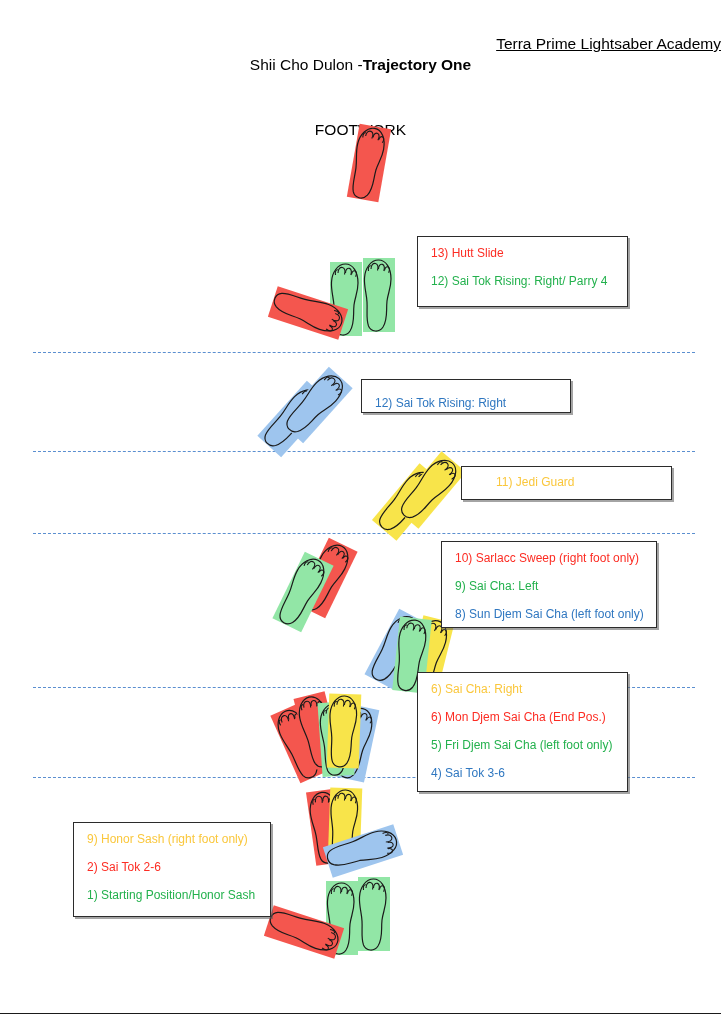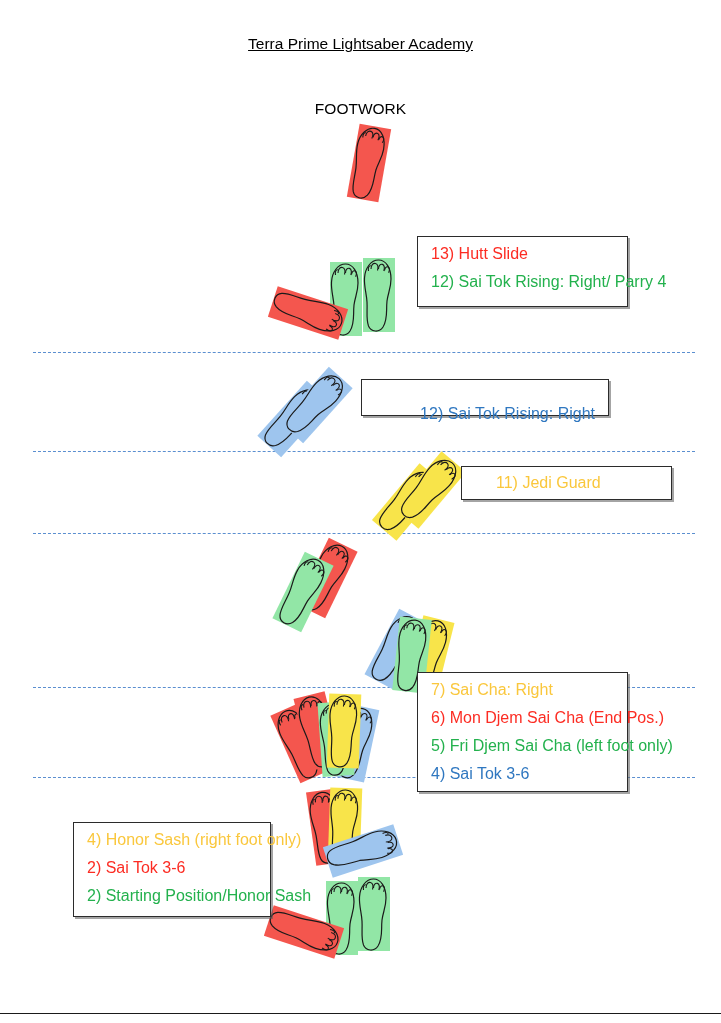--- a/index.html
+++ b/index.html
@@ -4,41 +4,41 @@
 <style>
   html,body{margin:0;padding:0;}
   body{
     width:721px;height:1023px;background:#ffffff;position:relative;
     font-family:"Liberation Sans", sans-serif;overflow:hidden;
   }
   .page{position:absolute;inset:0;}
 
   
   .titles{position:absolute;left:0;top:34px;width:721px;text-align:center;}
-  .title-1{font-size:15.5px;color:#000;text-decoration:underline;line-height:20px;}
+  .title-1{font-size:15.5px;color:#000;text-decoration:underline;line-height:20px;text-align:right;}
   .title-2{font-size:15.5px;color:#000;line-height:21px;}
   .title-2 b{font-weight:bold;}
   .title-3{font-size:15.5px;color:#000;line-height:21px;margin-top:44px;}
 
   
   .guide{
     position:absolute;left:33px;width:662px;height:0;
     border-top:1.6px dashed #5b8fd0;
   }
 
   
   .bottom-rule{position:absolute;left:0;top:1013px;width:721px;height:0;border-top:1px solid #1a1a1a;}
 
   
   .box{
     position:absolute;background:#fff;border:1.4px solid #2b2b2b;
     box-shadow:2px 2px 0 0 rgba(90,90,90,.55);
     box-sizing:border-box;padding:9px 13px;
   }
-  .box .line{font-size:16px;line-height:15px;white-space:nowrap;}
+  .box .line{font-size:12px;line-height:15px;white-space:nowrap;}
   .box .line + .line{margin-top:13px;}
   .c-red{color:#fc2c23;}
   .c-green{color:#23b14d;}
   .c-blue{color:#2f77c0;}
   .c-yellow{color:#fac73c;}
 
   
   .cluster{position:absolute;}
   .foot{position:absolute;width:32px;height:74px;}
   .foot .pad{
@@ -50,20 +50,21 @@
   .p-blue{background:#9ec5ee;}
   .p-yellow{background:#f8e44a;}
 </style>
 </head>
 <body>
 
 <div class="page">
 
   <div class="titles">
     <div class="title-1">Terra Prime Lightsaber Academy</div>
+    <div class="title-2"><span>Shii Cho Dulon -</span><b>Trajectory One</b></div>
     <div class="title-3">FOOTWORK</div>
   </div>
 
   <div class="guide" style="top:352px"></div>
   <div class="guide" style="top:451px"></div>
   <div class="guide" style="top:533px"></div>
   <div class="guide" style="top:687px"></div>
   <div class="guide" style="top:777px"></div>
 
   <div class="cluster" style="left:345px;top:126px;">
@@ -331,36 +332,41 @@
         <path d="M7.5 14 C6.8 10.5 8 8.5 9.8 8.8" fill="none" stroke="#1a1a1a" stroke-width="1.1"></path>
       </svg>
     </div>
   </div>
 
   <div class="box" style="left:417px;top:236px;width:211px;height:71px;">
     <div class="line c-red">13) Hutt Slide</div>
     <div class="line c-green">12) Sai Tok Rising: Right/ Parry 4</div>
   </div>
 
-  <div class="box" style="left:361px;top:379px;width:248px;height:34px;padding-top:26px;text-align:right;">
+  <div class="box" style="left:361px;top:379px;width:210px;height:34px;padding-top:16px;">
     <div class="line c-blue">12) Sai Tok Rising: Right</div>
   </div>
 
   <div class="box" style="left:461px;top:466px;width:211px;height:34px;padding-top:8px;padding-left:34px;">
     <div class="line c-yellow">11) Jedi Guard</div>
   </div>
 
+  <div class="box" style="left:441px;top:541px;width:216px;height:87px;">
+    <div class="line c-red">10) Sarlacc Sweep (right foot only)</div>
+    <div class="line c-green">9) Sai Cha: Left</div>
+    <div class="line c-blue">8) Sun Djem Sai Cha (left foot only)</div>
+  </div>
 
   <div class="box" style="left:417px;top:672px;width:211px;height:120px;">
-    <div class="line c-yellow">7) Sai Cha: Right</div>
+    <div class="line c-yellow">6) Sai Cha: Right</div>
     <div class="line c-red">6) Mon Djem Sai Cha (End Pos.)</div>
     <div class="line c-green">5) Fri Djem Sai Cha (left foot only)</div>
     <div class="line c-blue">4) Sai Tok 3-6</div>
   </div>
 
   <div class="box" style="left:73px;top:822px;width:198px;height:95px;">
-    <div class="line c-yellow">4) Honor Sash (right foot only)</div>
-    <div class="line c-red">2) Sai Tok 3-6</div>
-    <div class="line c-green">2) Starting Position/Honor Sash</div>
+    <div class="line c-yellow">9) Honor Sash (right foot only)</div>
+    <div class="line c-red">2) Sai Tok 2-6</div>
+    <div class="line c-green">1) Starting Position/Honor Sash</div>
   </div>
 
   <div class="bottom-rule"></div>
 </div>
 
 </body></html>

